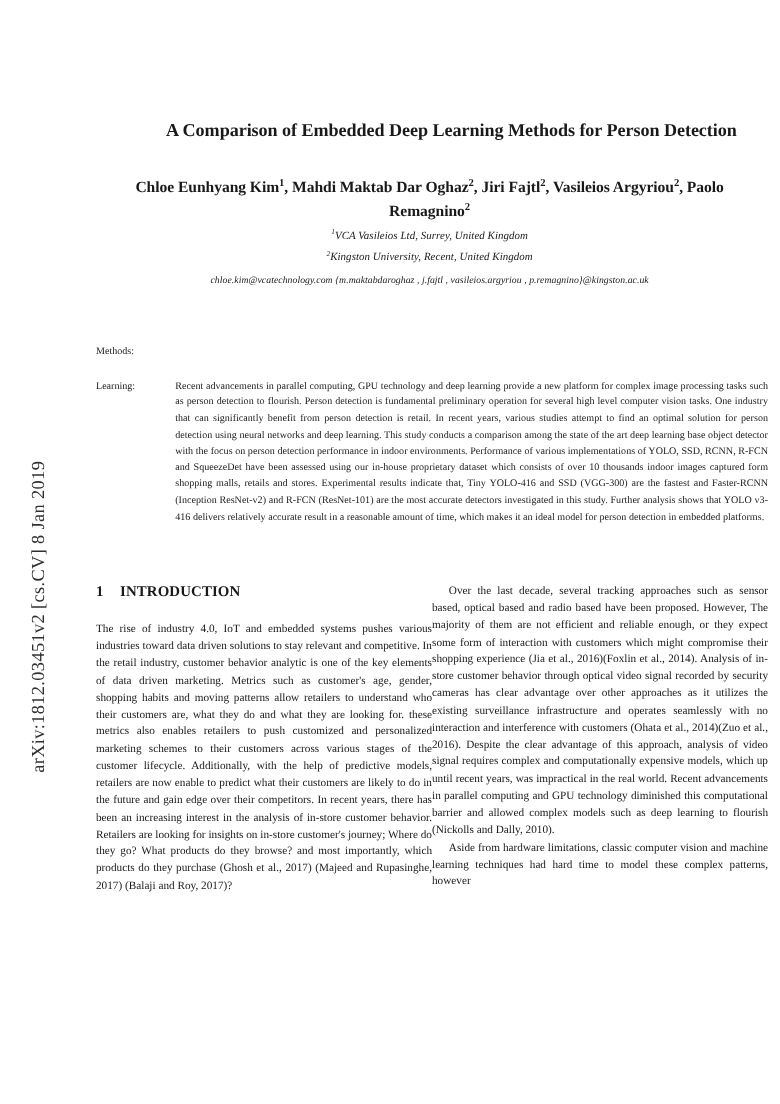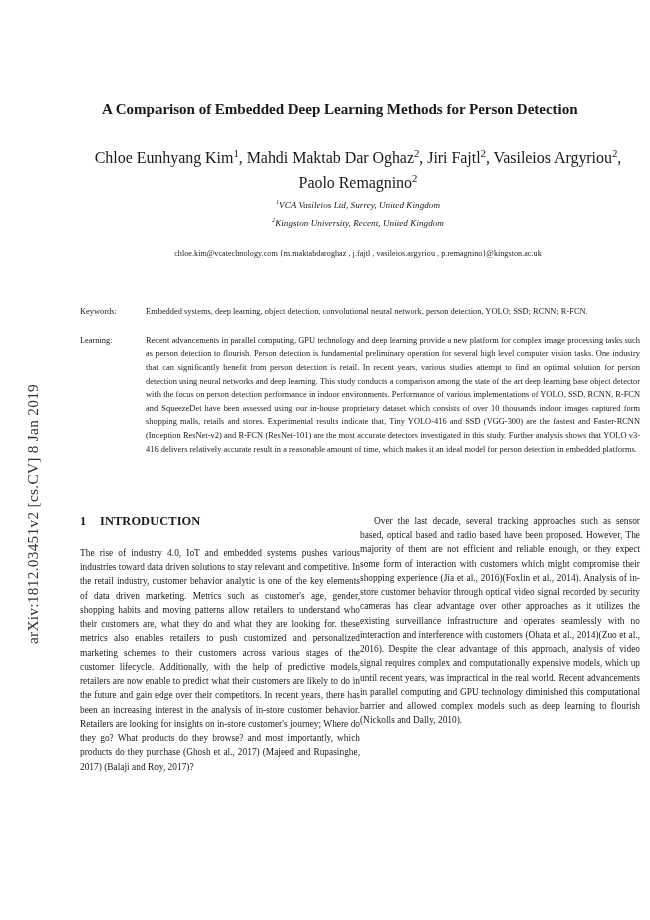--- a/index.html
+++ b/index.html
@@ -49,53 +49,55 @@
 
   
   #title-block {
     margin: 0;
     padding: 99px 36px 0 36px;
   }
   #paper-title {
     margin: 0;
     font-size: 15.1px;
     font-weight: bold;
-    text-align: left;
+    text-align: right;
     line-height: 1.42;
     letter-spacing: -0.05px;
   }
 
   
   #author-block {
     padding: 26px 20px 0 20px;
     text-align: center;
   }
   #author-names {
-    font-size: 16px;
+    font-size: 13px;
     line-height: 1.52;
     letter-spacing: -0.05px;
+    font-weight: bold;
   }
   #author-names sup,
   .aff-line sup {
     font-size: 0.68em;
     vertical-align: super;
     line-height: 0;
   }
   .aff-line {
     font-size: 9.1px;
     font-style: italic;
     line-height: 1.68;
     margin-top: 3px;
     letter-spacing: 0.05px;
   }
   .aff-line:first-of-type { margin-top: 7px; }
   #emails {
     font-size: 8.1px;
+    font-style: italic;
     line-height: 1.5;
-    margin-top: 16px;
+    margin-top: 6px;
     letter-spacing: 0.05px;
   }
 
   
   #meta-block {
     padding: 45px 10px 0 14px;
   }
   .meta-row {
     display: flex;
     align-items: flex-start;
@@ -119,21 +121,20 @@
 
   
   #main-columns {
     position: absolute;
     left: 0;
     top: 486px;
     width: 584px;
     padding: 0 10px 0 14px;
     box-sizing: border-box;
     display: flex;
-    margin-top: 28px;
   }
   .column {
     flex: 1 1 0;
     min-width: 0;
   }
   #section-heading {
     margin: 0 0 17px 0;
     font-size: 12.4px;
     font-weight: bold;
     letter-spacing: 0.1px;
@@ -171,35 +172,35 @@
     <div id="author-names"><span>Chloe Eunhyang Kim</span><sup>1</sup><span>, Mahdi Maktab Dar Oghaz</span><sup>2</sup><span>, Jiri Fajtl</span><sup>2</sup><span>, Vasileios Argyriou</span><sup>2</sup><span>, Paolo Remagnino</span><sup>2</sup></div>
 
     <div class="aff-line"><sup>1</sup><span>VCA Vasileios Ltd, Surrey, United Kingdom</span></div>
     <div class="aff-line"><sup>2</sup><span>Kingston University, Recent, United Kingdom</span></div>
 
     <div id="emails">chloe.kim@vcatechnology.com {m.maktabdaroghaz , j.fajtl , vasileios.argyriou , p.remagnino}@kingston.ac.uk</div>
   </div>
 
   <div id="meta-block">
     <div class="meta-row">
-      <div class="meta-label">Keywords:</div>
-      <div class="meta-body">Embedded systems, deep learning, object detection, convolutional neural network, person detection, YOLO; SSD; RCNN; R-FCN.</div>
+      <div class="meta-label">Methods:</div>
     </div>
     <div class="meta-row">
       <div class="meta-label">Learning:</div>
       <div class="meta-body">Recent advancements in parallel computing, GPU technology and deep learning provide a new platform for complex image processing tasks such as person detection to flourish. Person detection is fundamental preliminary operation for several high level computer vision tasks. One industry that can significantly benefit from person detection is retail. In recent years, various studies attempt to find an optimal solution for person detection using neural networks and deep learning. This study conducts a comparison among the state of the art deep learning base object detector with the focus on person detection performance in indoor environments. Performance of various implementations of YOLO, SSD, RCNN, R-FCN and SqueezeDet have been assessed using our in-house proprietary dataset which consists of over 10 thousands indoor images captured form shopping malls, retails and stores. Experimental results indicate that, Tiny YOLO-416 and SSD (VGG-300) are the fastest and Faster-RCNN (Inception ResNet-v2) and R-FCN (ResNet-101) are the most accurate detectors investigated in this study. Further analysis shows that YOLO v3-416 delivers relatively accurate result in a reasonable amount of time, which makes it an ideal model for person detection in embedded platforms.</div>
     </div>
   </div>
 
   <div id="main-columns">
 
     <div class="column">
       <h2 id="section-heading"><span class="sec-num">1</span><span>INTRODUCTION</span></h2>
       <p class="para">The rise of industry 4.0, IoT and embedded systems pushes various industries toward data driven solutions to stay relevant and competitive. In the retail industry, customer behavior analytic is one of the key elements of data driven marketing. Metrics such as customer's age, gender, shopping habits and moving patterns allow retailers to understand who their customers are, what they do and what they are looking for. these metrics also enables retailers to push customized and personalized marketing schemes to their customers across various stages of the customer lifecycle. Additionally, with the help of predictive models, retailers are now enable to predict what their customers are likely to do in the future and gain edge over their competitors. In recent years, there has been an increasing interest in the analysis of in-store customer behavior. Retailers are looking for insights on in-store customer's journey; Where do they go? What products do they browse? and most importantly, which products do they purchase (Ghosh et al., 2017) (Majeed and Rupasinghe, 2017) (Balaji and Roy, 2017)?</p>
     </div>
 
     <div class="column">
       <p class="para indented">Over the last decade, several tracking approaches such as sensor based, optical based and radio based have been proposed. However, The majority of them are not efficient and reliable enough, or they expect some form of interaction with customers which might compromise their shopping experience (Jia et al., 2016)(Foxlin et al., 2014). Analysis of in-store customer behavior through optical video signal recorded by security cameras has clear advantage over other approaches as it utilizes the existing surveillance infrastructure and operates seamlessly with no interaction and interference with customers (Ohata et al., 2014)(Zuo et al., 2016). Despite the clear advantage of this approach, analysis of video signal requires complex and computationally expensive models, which up until recent years, was impractical in the real world. Recent advancements in parallel computing and GPU technology diminished this computational barrier and allowed complex models such as deep learning to flourish (Nickolls and Dally, 2010).</p>
+      <p class="para indented">Aside from hardware limitations, classic computer vision and machine learning techniques had hard time to model these complex patterns, however</p>
     </div>
 
   </div>
 
 </div>
 
 </body></html>

